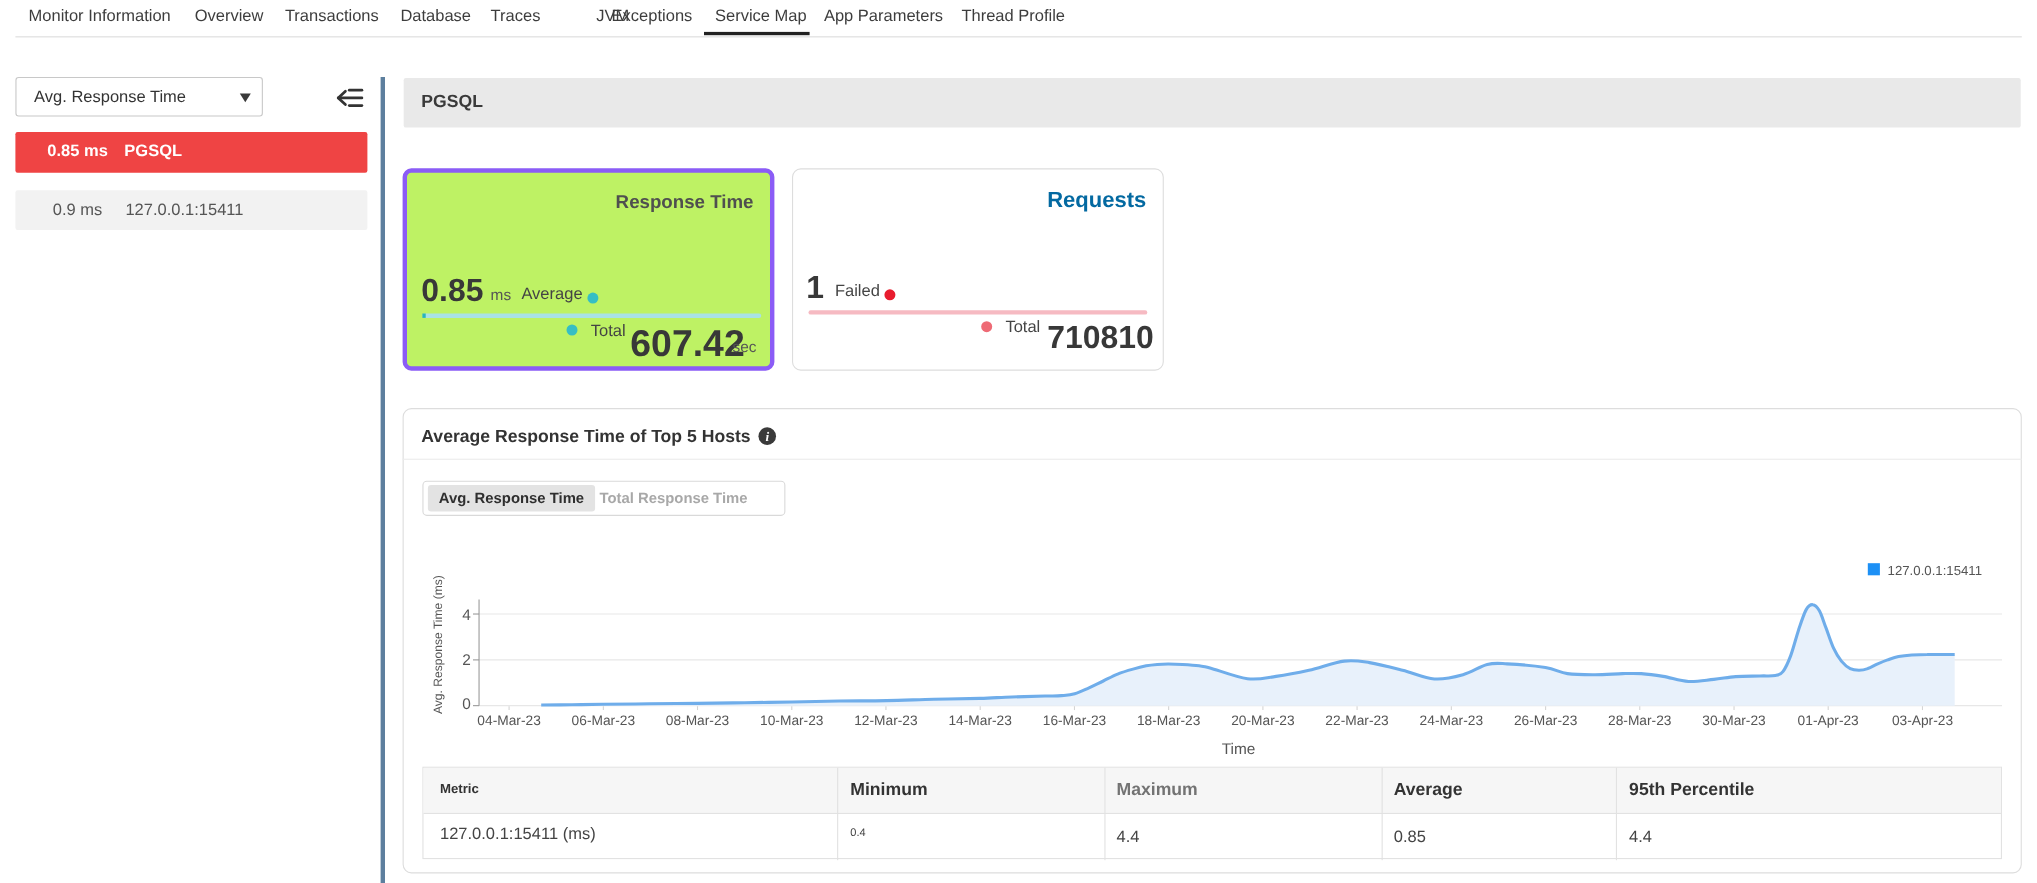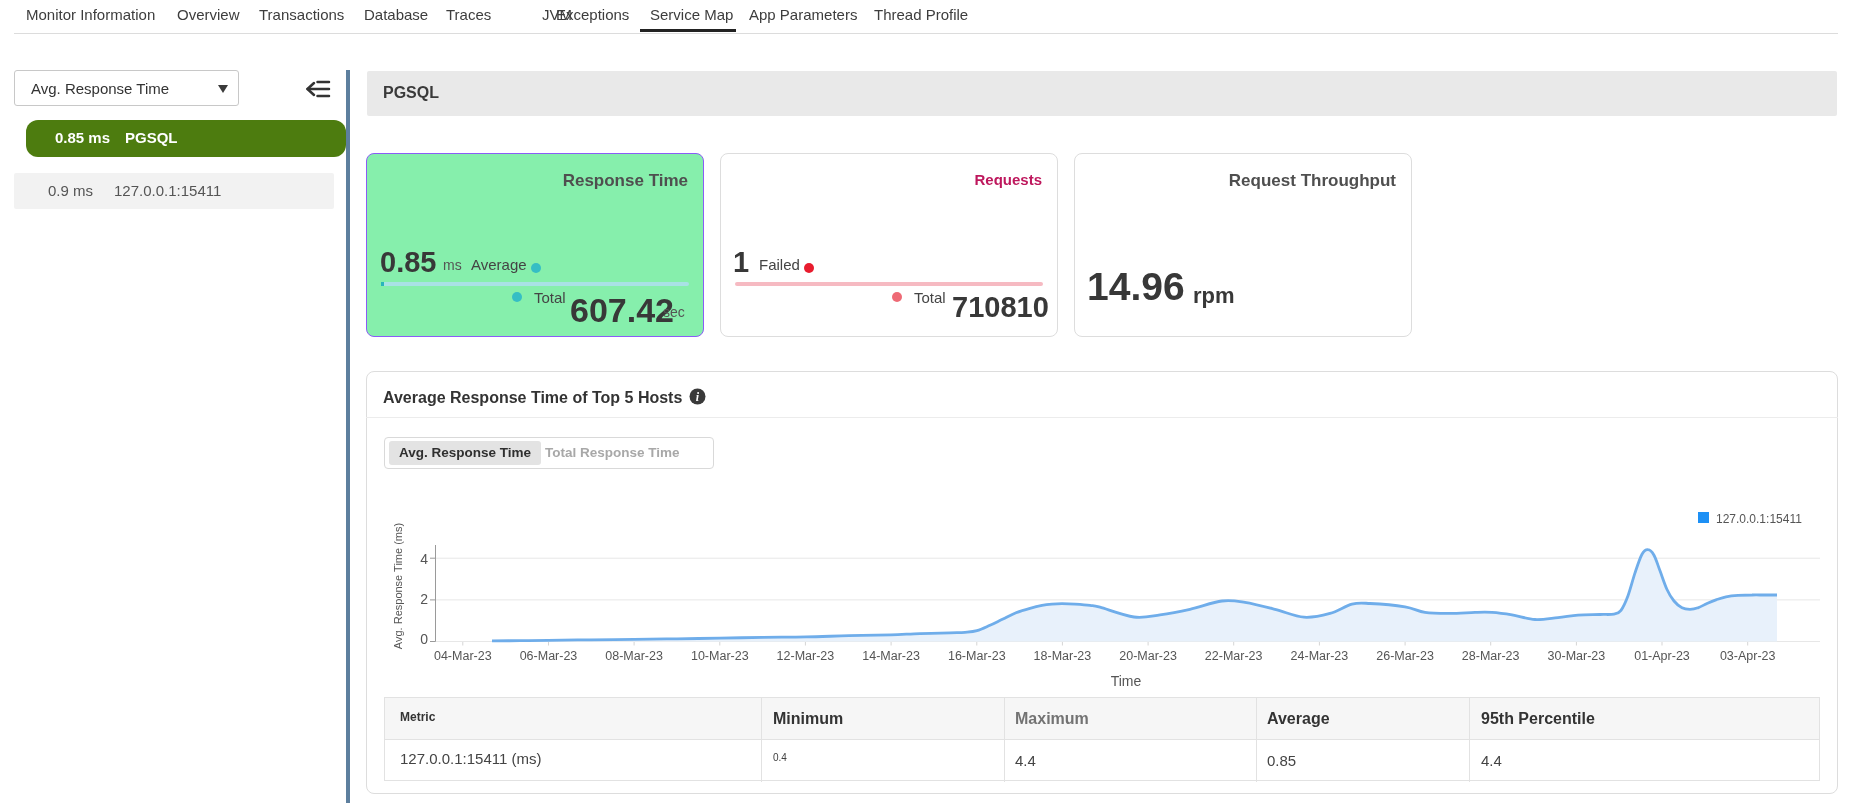--- a/index.html
+++ b/index.html
@@ -32,63 +32,58 @@
   </div>
 
   <svg class="abs" style="left:301px;top:79px;" width="32" height="21" viewBox="0 0 32 21">
     <g stroke="#333" stroke-width="2.5" stroke-linecap="round" fill="none">
       <line x1="16.5" y1="3" x2="28" y2="3"></line>
       <line x1="6.5" y1="10" x2="28" y2="10"></line>
       <path d="M13,4 L6.5,10 L13,16" stroke-linejoin="round"></path>
       <line x1="16.5" y1="17" x2="28" y2="17"></line>
     </g>
   </svg>
-  <div class="abs" style="left:26px;top:120px;width:320px;height:37px;background:#4d7c0f;border-radius:12px;">
+  <div class="abs" style="left:14px;top:120px;width:320px;height:37px;background:#ef4444;border-radius:2px;">
     <span style="position:absolute;left:29px;top:9px;font-size:15px;font-weight:bold;color:#fff;">0.85 ms</span>
     <span style="position:absolute;left:99px;top:9px;font-size:15px;font-weight:bold;color:#fff;">PGSQL</span>
   </div>
   <div class="abs" style="left:14px;top:173px;width:320px;height:36px;background:#f2f2f2;border-radius:2px;">
     <span style="position:absolute;left:34px;top:9px;font-size:15px;color:#555;">0.9 ms</span>
     <span style="position:absolute;left:100px;top:9px;font-size:15px;color:#555;">127.0.0.1:15411</span>
   </div>
 
   <div class="abs" style="left:367px;top:71px;width:1470px;height:45px;background:#e9e9e9;border-radius:2px;">
     <span style="position:absolute;left:16px;top:13px;font-size:16px;font-weight:bold;color:#3a3a3a;">PGSQL</span>
   </div>
 
-  <div class="abs" style="left:366px;top:153px;width:338px;height:184px;border:1px solid #8b5cf6;border-radius:8px;background:#86efac;">
+  <div class="abs" style="left:366px;top:153px;width:338px;height:184px;border:4px solid #8b5cf6;border-radius:8px;background:#bef264;">
     <div style="position:absolute;right:15px;top:17px;font-size:17px;font-weight:bold;color:#4f4f4f;">Response Time</div>
     <span style="position:absolute;left:13px;top:92px;font-size:29px;font-weight:bold;color:#383838;">0.85</span>
     <span style="position:absolute;left:76px;top:103px;font-size:14px;color:#555;">ms</span>
     <span style="position:absolute;left:104px;top:102px;font-size:15px;color:#444;">Average</span>
     <span style="position:absolute;left:164px;top:109px;width:10px;height:10px;border-radius:50%;background:#36bec4;"></span>
     <div style="position:absolute;left:14px;top:128px;width:308px;height:3.5px;border-radius:2px;background:#a9e2e5;"></div>
     <div style="position:absolute;left:14px;top:128px;width:3px;height:3.5px;background:#2ab5bb;"></div>
     <span style="position:absolute;left:145px;top:138px;width:10px;height:10px;border-radius:50%;background:#36bec4;"></span>
     <span style="position:absolute;left:167px;top:135px;font-size:15px;color:#444;">Total</span>
     <span style="position:absolute;left:203px;top:137px;font-size:34px;font-weight:bold;color:#383838;">607.42</span>
     <span style="position:absolute;left:296px;top:150px;font-size:14px;color:#555;">sec</span>
   </div>
 
   <div class="abs" style="left:720px;top:153px;width:338px;height:184px;border:1px solid #ddd;border-radius:8px;background:#fff;">
-    <div style="position:absolute;right:15px;top:17px;font-size:15px;font-weight:bold;color:#be185d;">Requests</div>
+    <div style="position:absolute;right:15px;top:17px;font-size:20px;font-weight:bold;color:#0369a1;">Requests</div>
     <span style="position:absolute;left:12px;top:92px;font-size:29px;font-weight:bold;color:#383838;">1</span>
     <span style="position:absolute;left:38px;top:102px;font-size:15px;color:#444;">Failed</span>
     <span style="position:absolute;left:83px;top:109px;width:10px;height:10px;border-radius:50%;background:#e81c2e;"></span>
     <div style="position:absolute;left:14px;top:128px;width:308px;height:3.5px;border-radius:2px;background:#f6bac2;"></div>
     <span style="position:absolute;left:171px;top:138px;width:10px;height:10px;border-radius:50%;background:#ee6a75;"></span>
     <span style="position:absolute;left:193px;top:135px;font-size:15px;color:#444;">Total</span>
     <span style="position:absolute;left:231px;top:137px;font-size:29px;font-weight:bold;color:#383838;">710810</span>
   </div>
 
-  <div class="abs" style="left:1074px;top:153px;width:338px;height:184px;border:1px solid #ddd;border-radius:8px;background:#fff;">
-    <div style="position:absolute;right:15px;top:17px;font-size:17px;font-weight:bold;color:#4f4f4f;">Request Throughput</div>
-    <span style="position:absolute;left:12px;top:111px;font-size:39px;font-weight:bold;color:#383838;">14.96</span>
-    <span style="position:absolute;left:118px;top:129px;font-size:22px;font-weight:bold;color:#383838;">rpm</span>
-  </div>
 
   <div class="abs" style="left:366px;top:371px;width:1472px;height:423px;border:1px solid #ddd;border-radius:8px;background:#fff;"></div>
   <span class="abs" style="left:383px;top:389px;font-size:16px;font-weight:bold;color:#333;">Average Response Time of Top 5 Hosts</span>
   <svg class="abs" style="left:689px;top:388px;" width="17" height="17" viewBox="0 0 17 17">
     <circle cx="8.5" cy="8.5" r="8" fill="#3a3a3a"></circle>
     <text x="8.5" y="12.6" font-family="Liberation Serif, serif" font-size="12" font-weight="bold" font-style="italic" fill="#fff" text-anchor="middle">i</text>
   </svg>
   <div class="abs" style="left:366px;top:417px;width:1472px;height:1px;background:#ececec;"></div>
 
   <div class="abs" style="left:384px;top:437px;width:330px;height:32px;border:1px solid #d9d9d9;border-radius:4px;background:#fff;">

